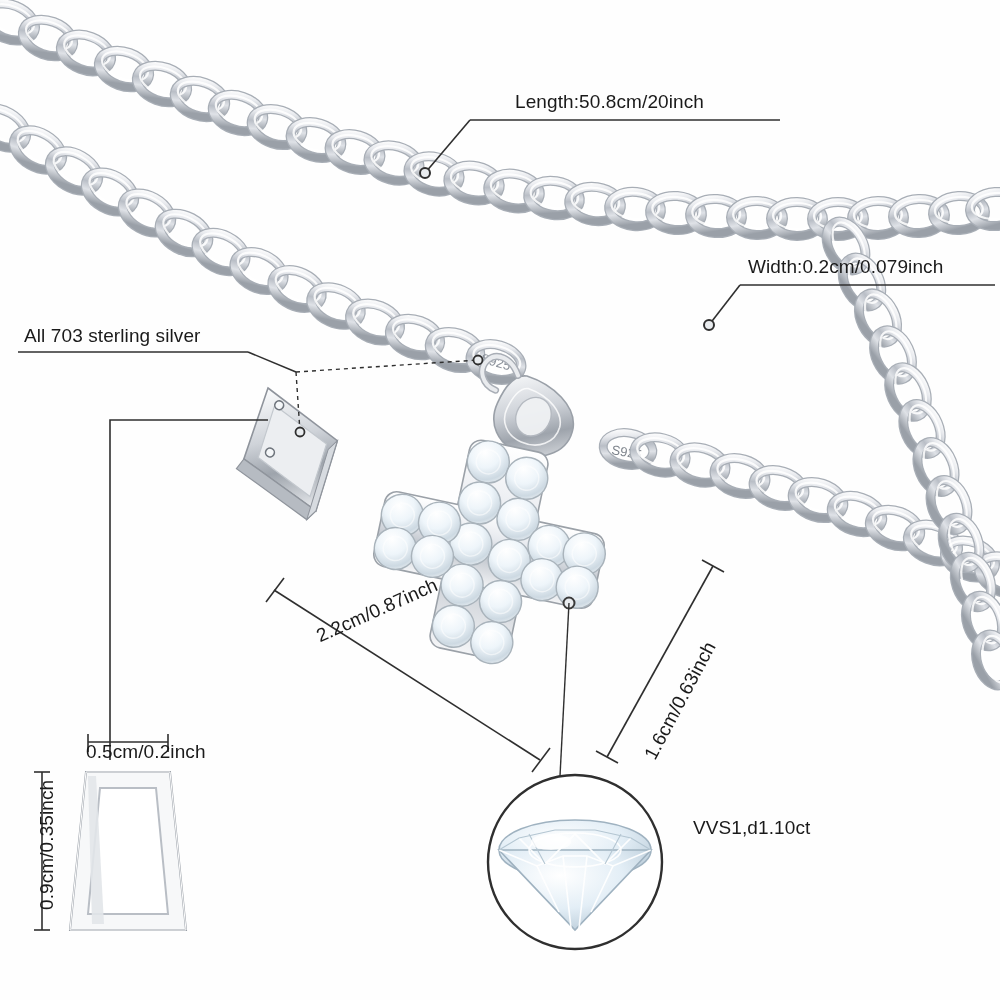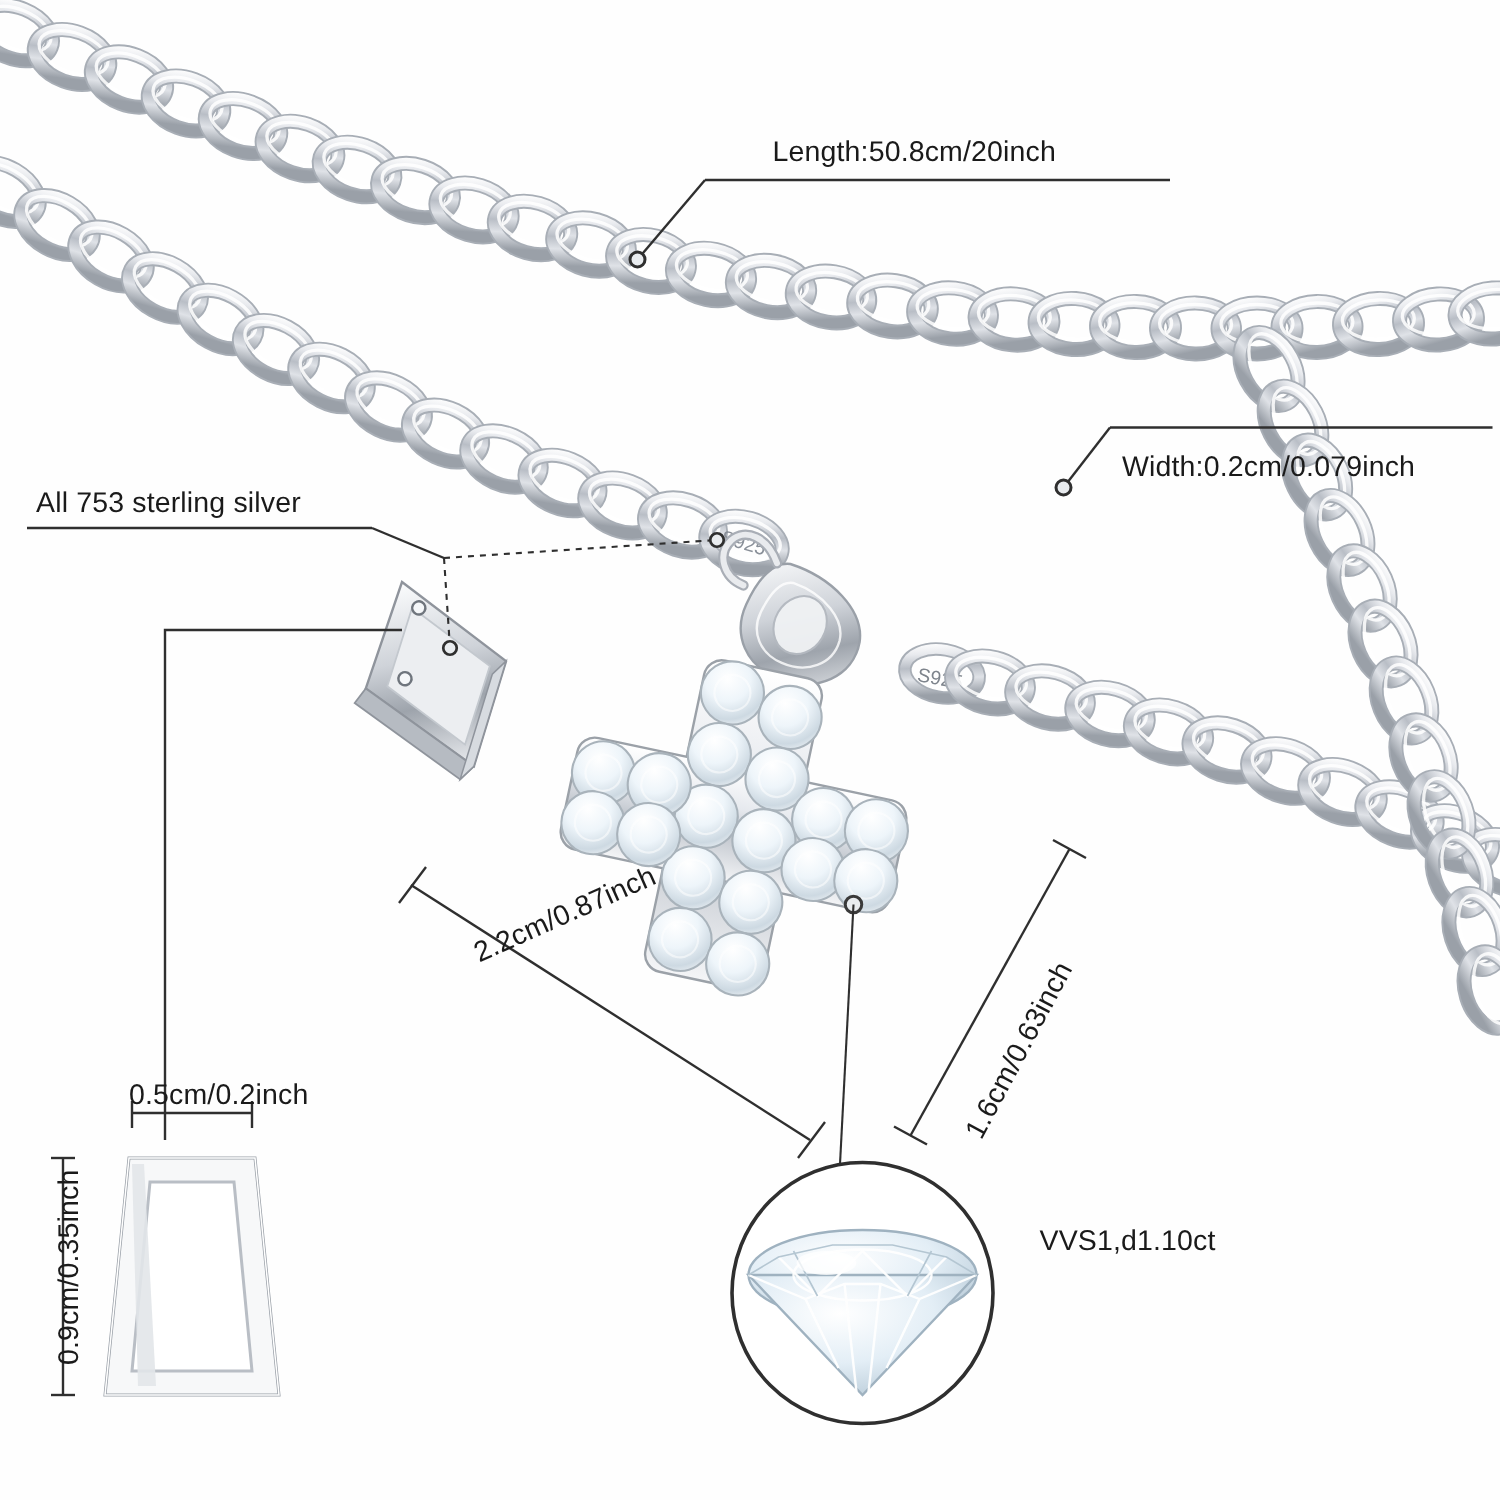--- a/index.html
+++ b/index.html
@@ -41,23 +41,23 @@
   .anno.rot-neg60 {
     transform-origin: 0 0;
     transform: rotate(-62deg);
   }
   .anno.rot-neg25 {
     transform-origin: 0 0;
     transform: rotate(-24deg);
   }
   
   #lbl-length   { left: 479px; top: 91px; margin-left: 36px; }
-  #lbl-width    { left: 748px; top: 256px; margin-top: 45px; }
+  #lbl-width    { left: 748px; top: 256px; }
   #lbl-silver   { left: 24px;  top: 325px; }
-  #lbl-bail-w   { left: 86px;  top: 720px; }
+  #lbl-bail-w   { left: 86px;  top: 741px; }
   #lbl-bail-h   { left: 36px;  top: 910px; }
   #lbl-cross-w  { left: 313px; top: 627px; }
   #lbl-cross-h  { left: 640px; top: 753px; }
   #lbl-stone    { left: 693px; top: 817px; }
 </style>
 </head>
 <body>
 
 <div id="stage">
 
@@ -454,20 +454,20 @@
       <line x1="713" y1="566" x2="607" y2="757" stroke-width="1.6"></line>
       <line x1="702" y1="560" x2="724" y2="572" stroke-width="1.6"></line>
       <line x1="596" y1="751" x2="618" y2="763" stroke-width="1.6"></line>
 
       <path d="M569,603 L560,776" stroke-width="1.4"></path>
     </g>
   </svg>
 
   <div class="anno" id="lbl-length">Length:50.8cm/20inch</div>
   <div class="anno" id="lbl-width">Width:0.2cm/0.079inch</div>
-  <div class="anno" id="lbl-silver">All 753 sterling silver</div>
+  <div class="anno" id="lbl-silver">All 703 sterling silver</div>
   <div class="anno" id="lbl-bail-w">0.5cm/0.2inch</div>
   <div class="anno vert" id="lbl-bail-h">0.9cm/0.35inch</div>
   <div class="anno rot-neg25" id="lbl-cross-w">2.2cm/0.87inch</div>
   <div class="anno rot-neg60" id="lbl-cross-h">1.6cm/0.63inch</div>
   <div class="anno" id="lbl-stone">VVS1,d1.10ct</div>
 
 </div>
 
 </body></html>

